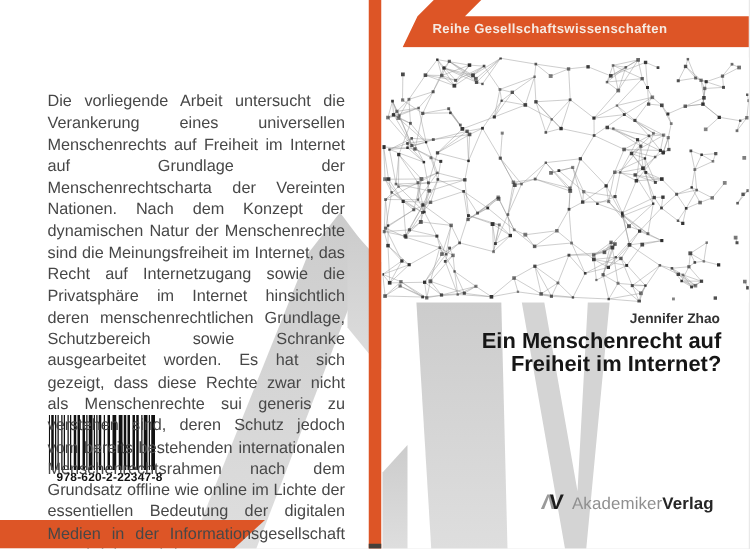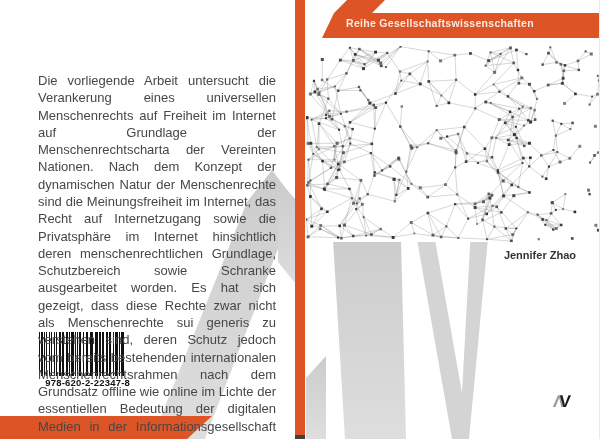--- a/index.html
+++ b/index.html
@@ -1081,19 +1081,24 @@
         <rect x="74" y="0" width="1" height="44" fill="#111"></rect>
         <rect x="76" y="0" width="3" height="44" fill="#111"></rect>
         <rect x="80" y="0" width="1" height="44" fill="#111"></rect>
         <rect x="82" y="0" width="3" height="44" fill="#111"></rect>
       </svg>
     <span class="isbn">978-620-2-22347-8</span>
   </div>
 
   <div class="abs back-author">Jennifer Zhao</div>
 
+  <div class="abs back-title">
+    <span>Ein Menschenrecht auf</span>
+    <span>Freiheit im Internet?</span>
+  </div>
 
 
   <div class="abs logo">
     <span class="mark"><span class="lam">Λ</span><span class="vee">V</span></span>
+    <span class="wordmark"><span class="light">Akademiker</span><span class="bold">Verlag</span></span>
   </div>
 
 </div>
 
 </body></html>

